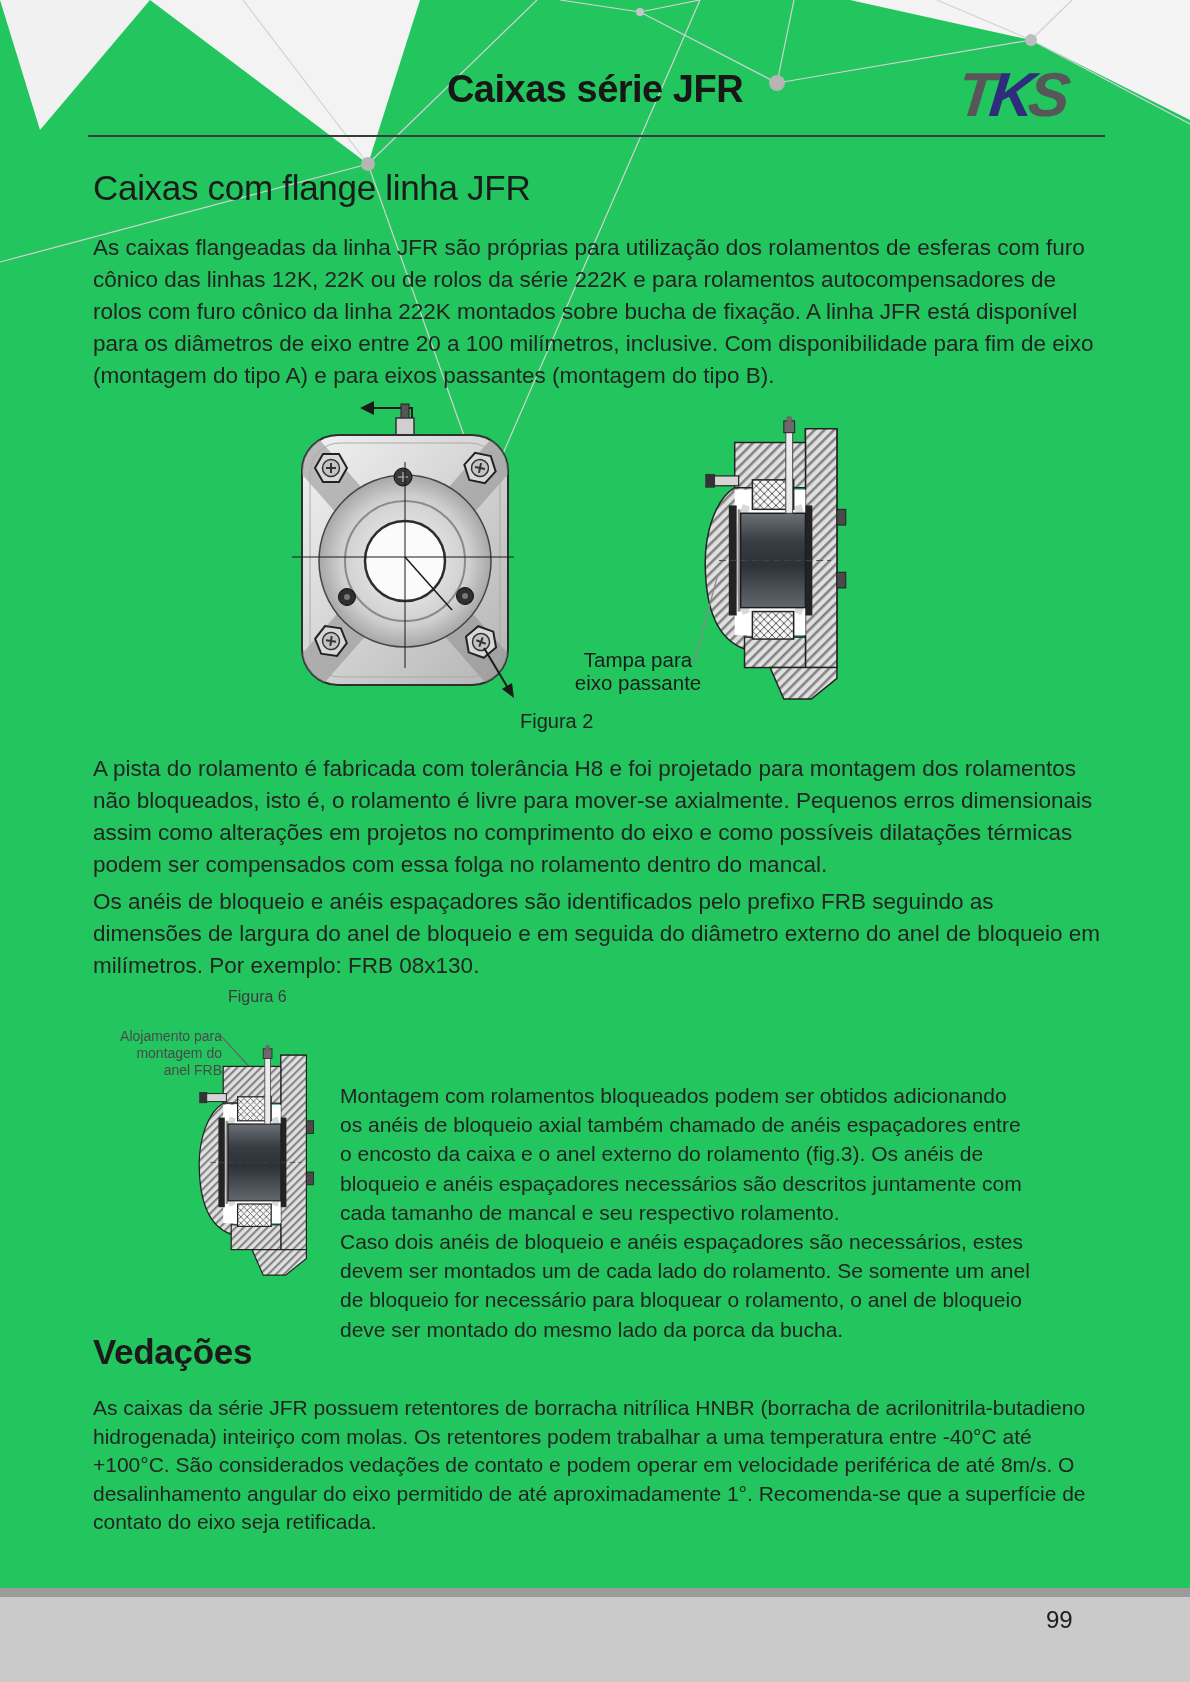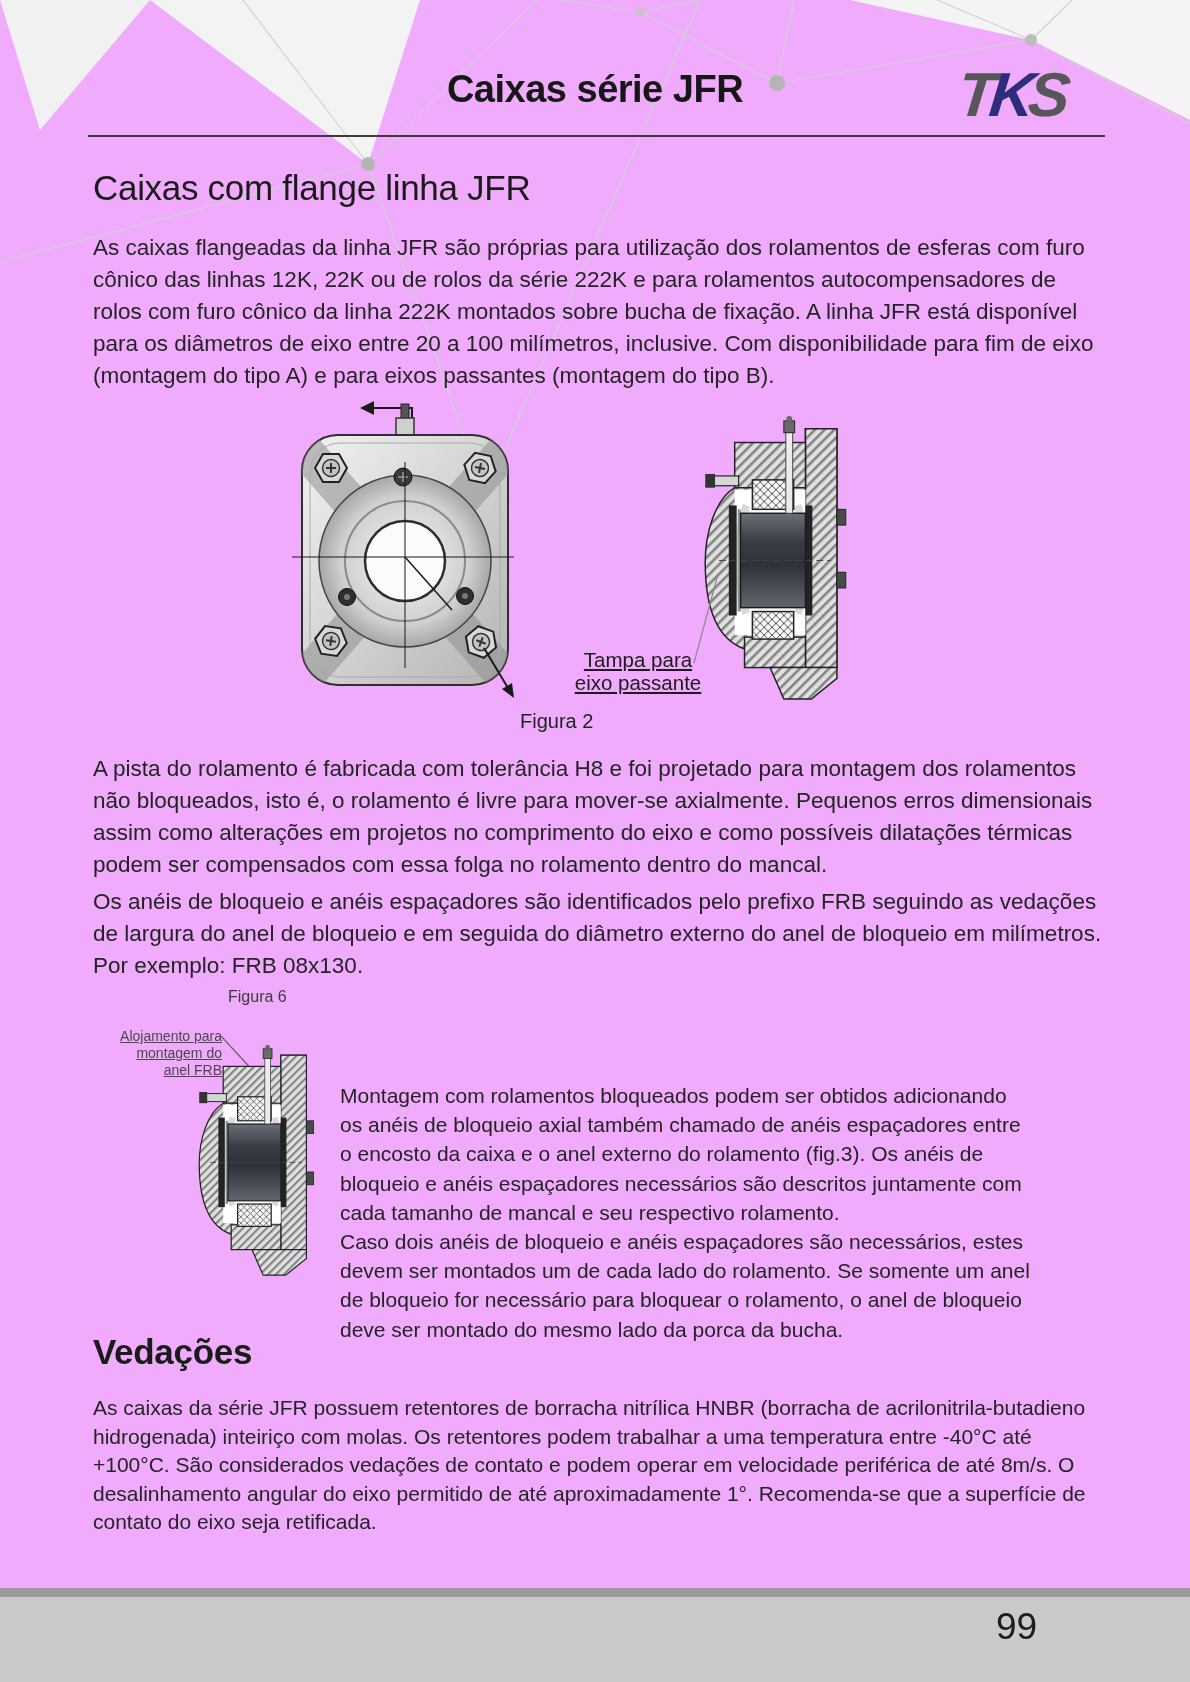--- a/index.html
+++ b/index.html
@@ -1,23 +1,23 @@
 <!DOCTYPE html>
 <html><head>
 <meta charset="utf-8">
 <style>
   * { margin:0; padding:0; box-sizing:border-box; }
   html,body { background:#e9e9e9; }
   .page {
     position:relative; width:1190px; height:1682px; margin:0 auto;
-    background:#f0abfc; overflow:hidden;
+    background:#22c55e; overflow:hidden;
     font-family:"Liberation Sans", sans-serif; color:#212121;
   }
   .abs { position:absolute; }
-  .pre { white-space:pre-line;text-decoration:underline; }
+  .pre { white-space:pre-line; }
 
   .page-title {
     left:0; right:0; top:68px; text-align:center;
     font-size:38px; font-weight:bold; color:#171717; letter-spacing:-0.5px;
   }
   .logo {
     left:958px; top:64px; font-size:62px; font-weight:800; font-style:italic;
     letter-spacing:-6px; transform:skewX(-6deg); line-height:1;
   }
   .header-divider { left:88px; top:135px; width:1017px; height:2px; background:#3a3a3a; }
@@ -36,21 +36,21 @@
   .fig2-caption { left:520px; top:710px; width:120px; font-size:20px; color:#222; }
   .fig3-caption { left:228px; top:988px; width:90px; font-size:16px; color:#3c3c3c; }
   .fig3-annotation {
     left:96px; top:1028px; width:126px; text-align:right;
     font-size:14px; line-height:17px; color:#4a4a4a;
   }
   .fig3-text { left:340px; top:1081px; width:690px; font-size:21px; line-height:29.2px; color:#242424; }
 
   .footer-strip { left:0; top:1588px; width:1190px; height:9px; background:#9b9b9b; }
   .footer-band { left:0; top:1597px; width:1190px; height:85px; background:#cbcaca; }
-  .page-number { left:996px; top:1606px; width:60px; font-size:37px; color:#1d1d1d; }
+  .page-number { left:1046px; top:1606px; width:60px; font-size:24px; color:#1d1d1d; }
 </style>
 </head>
 <body>
 
 <div class="page">
 
   <svg width="0" height="0" style="position:absolute" aria-hidden="true">
     <defs>
       <linearGradient id="bodyGrad" x1="0" y1="0" x2="1" y2="1">
         <stop offset="0" stop-color="#f2f2f2"></stop>
@@ -190,21 +190,21 @@
     <line x1="6" y1="95" x2="30" y2="6" stroke="#8a8a8a" stroke-width="1.2"></line>
   </svg>
 
   <div class="abs fig-label tampa-label pre">Tampa para
 eixo passante</div>
 
   <div class="abs fig2-caption">Figura 2</div>
 
   <div class="abs body-text p2">
     <p>A pista do rolamento é fabricada com tolerância H8 e foi projetado para montagem dos rolamentos não bloqueados, isto é, o rolamento é livre para mover-se axialmente. Pequenos erros dimensionais assim como alterações em projetos no comprimento do eixo e como possíveis dilatações térmicas podem ser compensados com essa folga no rolamento dentro do mancal.</p>
-    <p>Os anéis de bloqueio e anéis espaçadores são identificados pelo prefixo FRB seguindo as vedações de largura do anel de bloqueio e em seguida do diâmetro externo do anel de bloqueio em milímetros. Por exemplo: FRB 08x130.</p>
+    <p>Os anéis de bloqueio e anéis espaçadores são identificados pelo prefixo FRB seguindo as dimensões de largura do anel de bloqueio e em seguida do diâmetro externo do anel de bloqueio em milímetros. Por exemplo: FRB 08x130.</p>
   </div>
 
   <div class="abs fig3-caption">Figura 6</div>
 
   <div class="abs fig3-annotation pre">Alojamento para
 montagem do
 anel FRB</div>
 
   <svg class="abs" style="left:218px;top:1030px" width="44" height="48">
     <line x1="3" y1="6" x2="38" y2="44" stroke="#666" stroke-width="1.2"></line>

